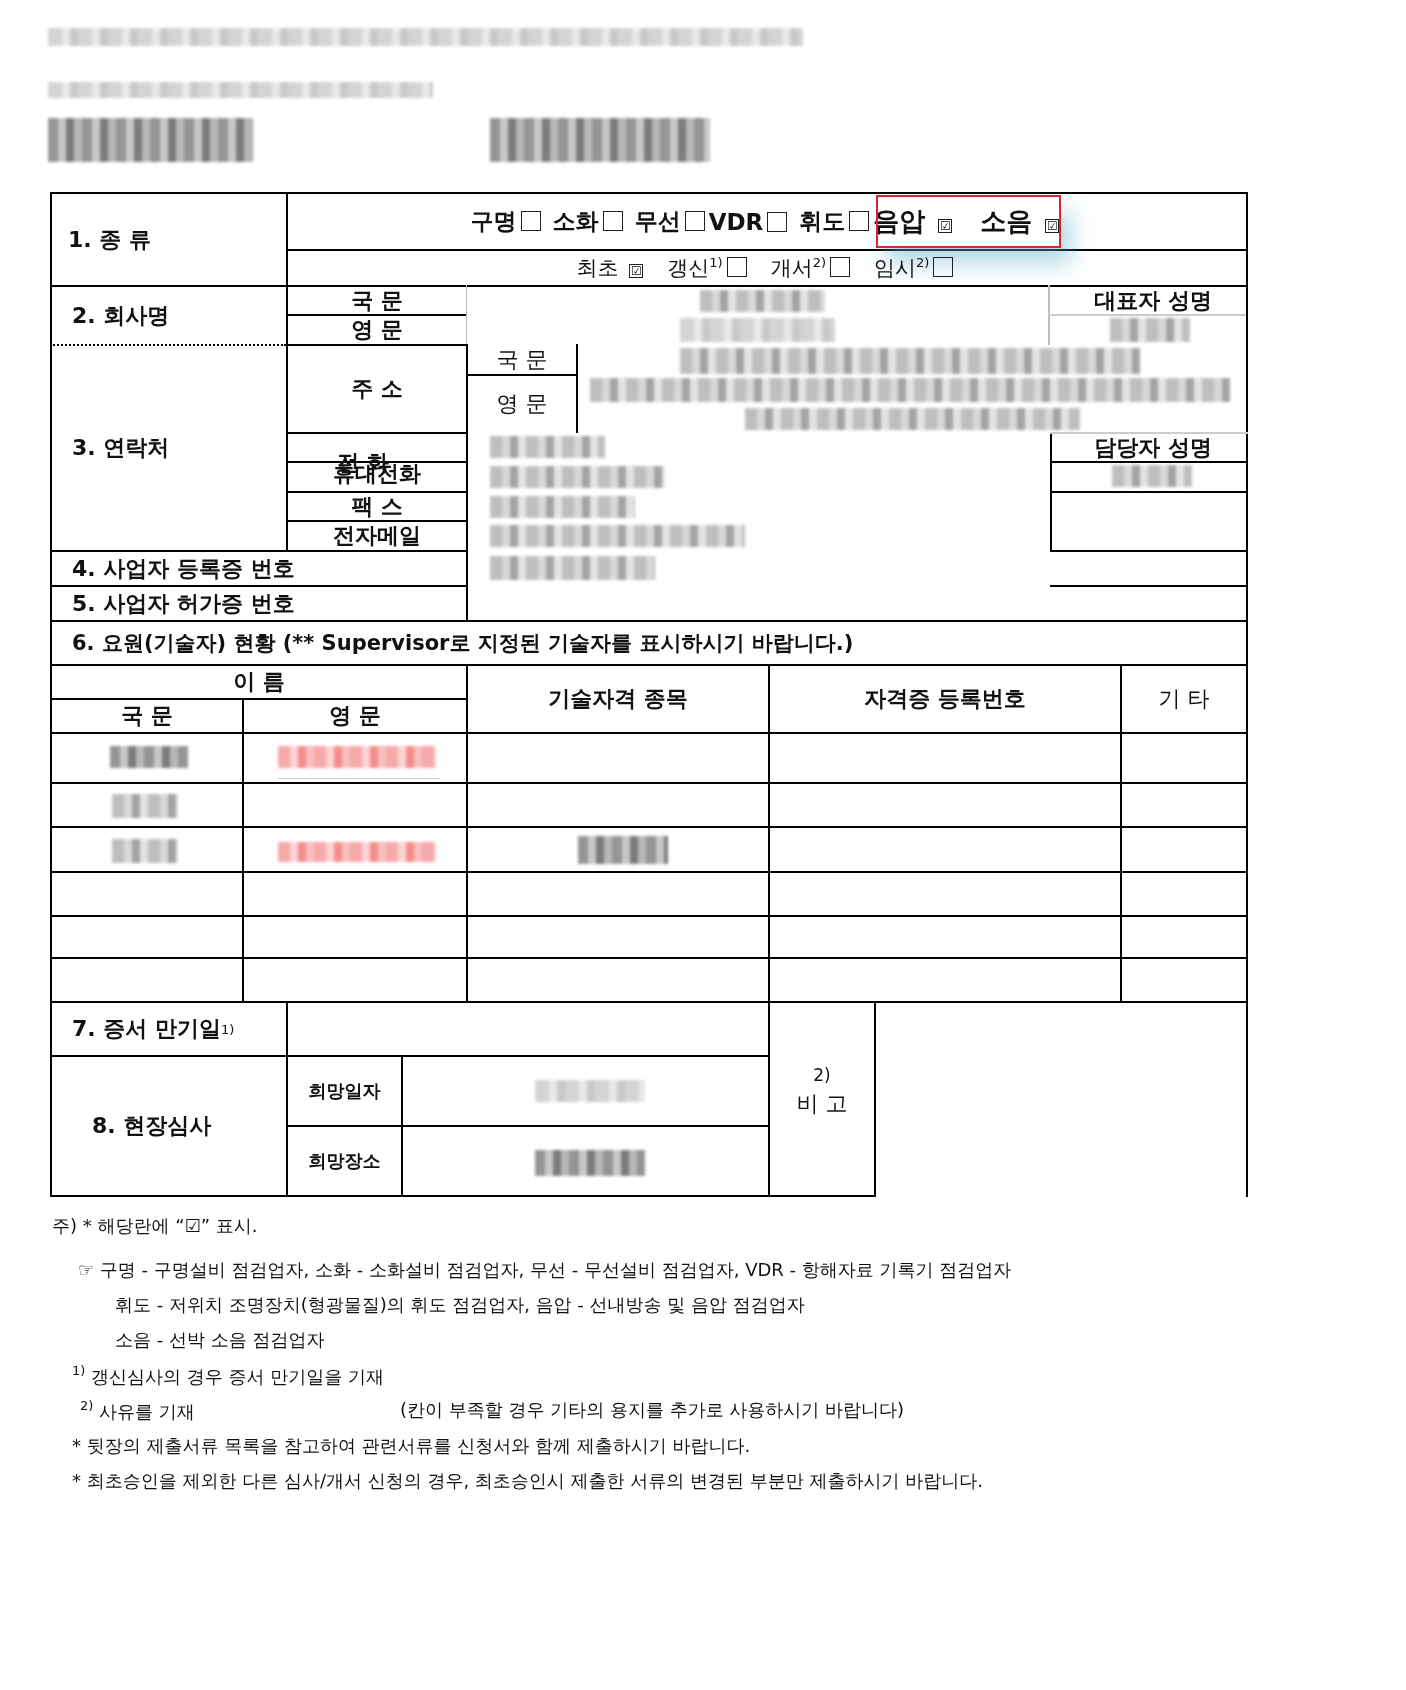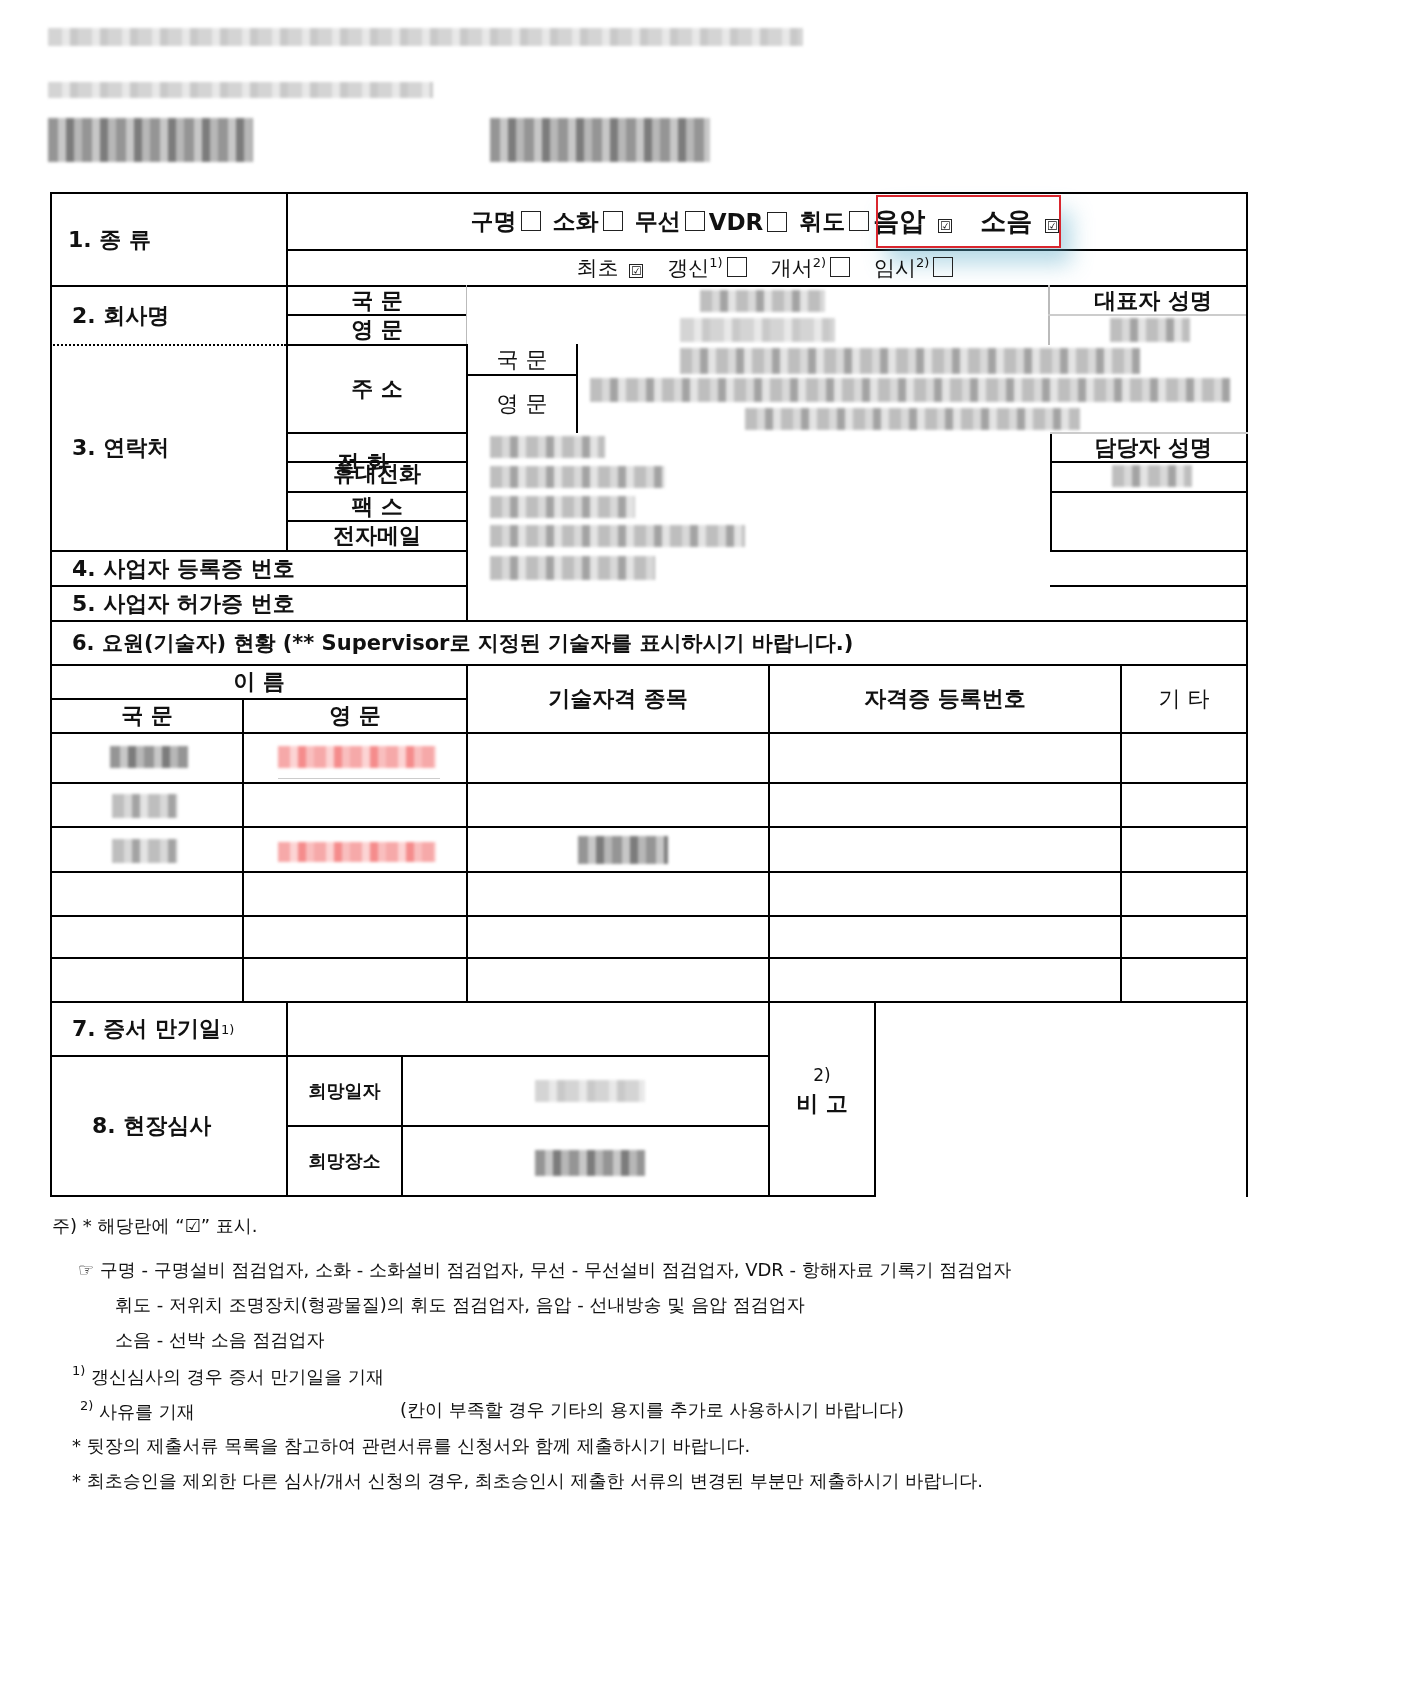--- a/index.html
+++ b/index.html
@@ -169,21 +169,21 @@
 <div class="abs" style="left:288px;top:1003px;width:480px;height:52px;"></div>
 
 <div class="lbl left" style="left:52px;top:1057px;width:234px;height:138px;padding-left:40px;">8. 현장심사</div>
 <div class="lbl" style="left:288px;top:1057px;width:113px;height:68px;font-size:18px;">희망일자</div>
 <div class="lbl" style="left:288px;top:1127px;width:113px;height:68px;font-size:18px;">희망장소</div>
 <div class="blur light" style="left:535px;top:1080px;width:110px;height:22px;"></div>
 <div class="blur dark" style="left:535px;top:1150px;width:110px;height:26px;"></div>
 
 <div class="abs" style="left:770px;top:1065px;width:104px;text-align:center;">
   <div style="font-size:17px;">2)</div>
-  <div style="font-weight:bold;font-size:22px;margin-top:4px;">비  고</div>
+  <div style="font-weight:normal;font-size:22px;margin-top:4px;">비  고</div>
 </div>
 <div class="abs" style="left:876px;top:1003px;width:370px;height:192px;"></div>
 
 <div class="note" style="left:52px;top:1214px;">주) * 해당란에 “☑” 표시.</div>
 <div class="note" style="left:78px;top:1258px;">☞ 구명 - 구명설비 점검업자, 소화 - 소화설비 점검업자, 무선 - 무선설비 점검업자, VDR - 항해자료 기록기 점검업자</div>
 <div class="note" style="left:115px;top:1293px;">휘도 - 저위치 조명장치(형광물질)의 휘도 점검업자, 음압 - 선내방송 및 음압 점검업자</div>
 <div class="note" style="left:115px;top:1328px;">소음 - 선박 소음 점검업자</div>
 <div class="note" style="left:72px;top:1363px;"><sup style="vertical-align:8px;">1)</sup> <span>갱신심사의 경우 증서 만기일을 기재</span></div>
 <div class="note" style="left:80px;top:1398px;"><sup style="vertical-align:8px;">2)</sup> <span>사유를 기재</span></div>
 <div class="note" style="left:400px;top:1398px;">(칸이 부족할 경우 기타의 용지를 추가로 사용하시기 바랍니다)</div>

